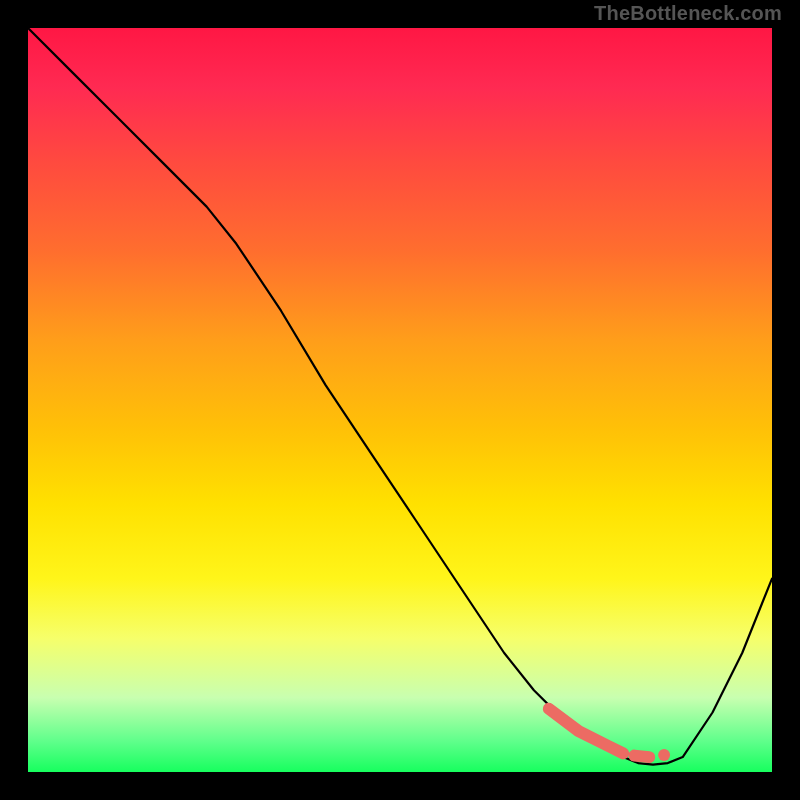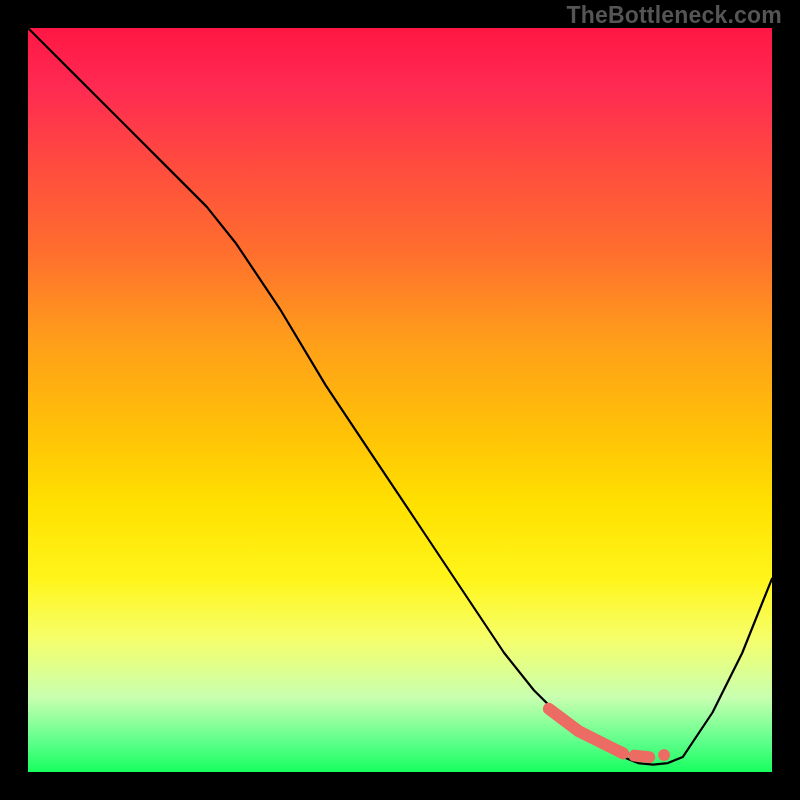--- a/index.html
+++ b/index.html
@@ -15,21 +15,21 @@
     position: absolute;
     left: 0; top: 0;
     width: 800px; height: 800px;
     background: #000;
   }
   .watermark {
     position: absolute;
     top: 2px;
     right: 18px;
     color: #555;
-    font-size: 23px;
+    font-size: 20px;
     font-weight: bold;
     letter-spacing: 0.2px;
     user-select: none;
     margin-left: 25px;
   }
   .plot-area {
     position: absolute;
     left: 28px;
     top: 28px;
     width: 744px;

